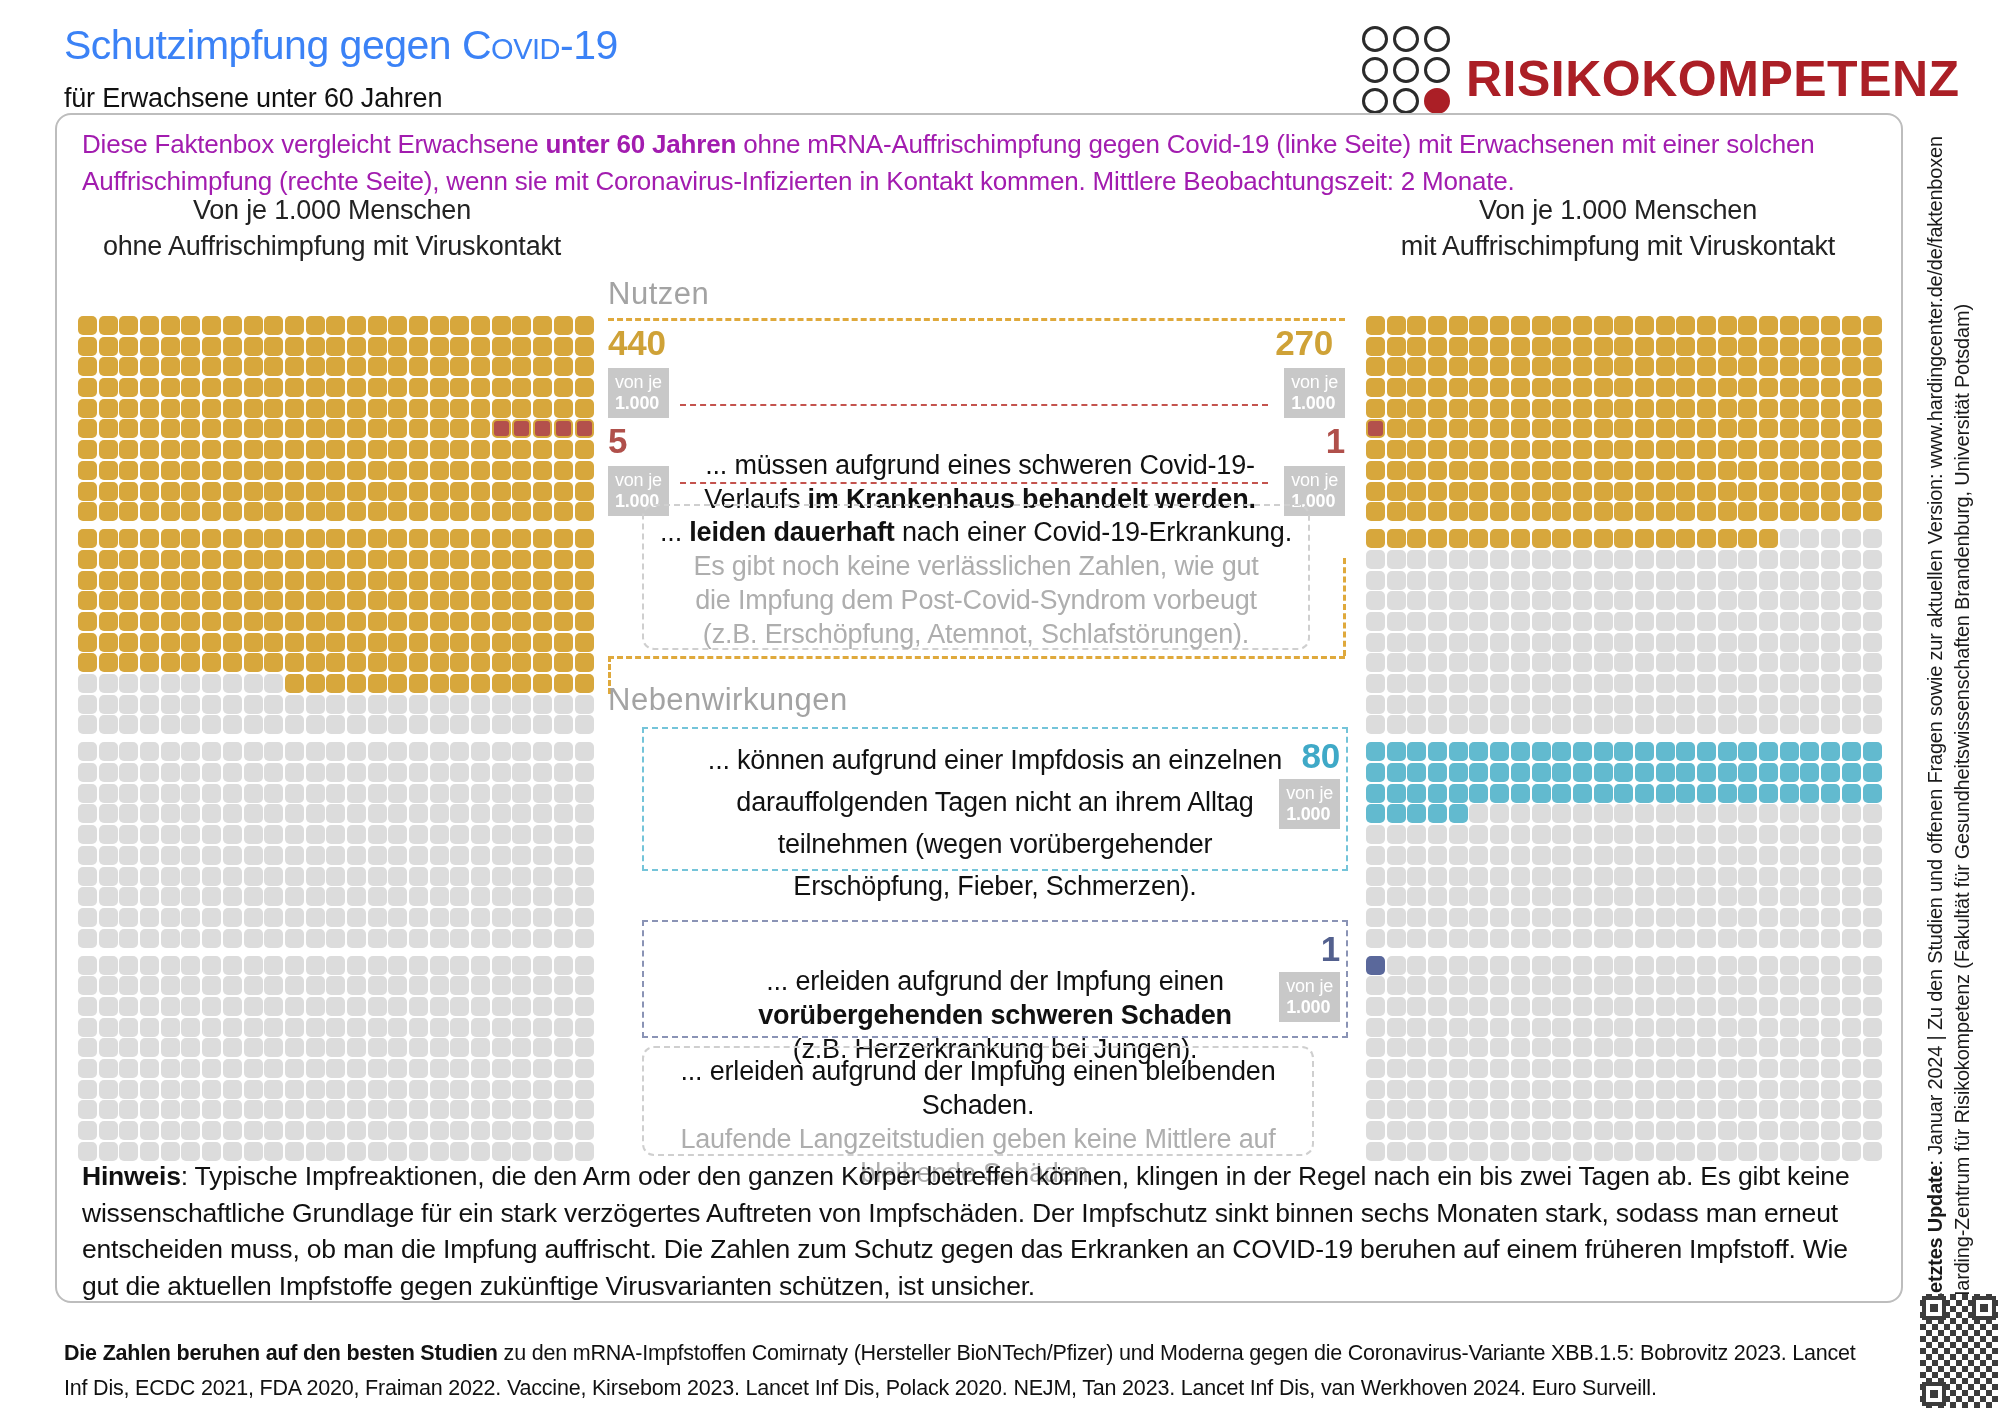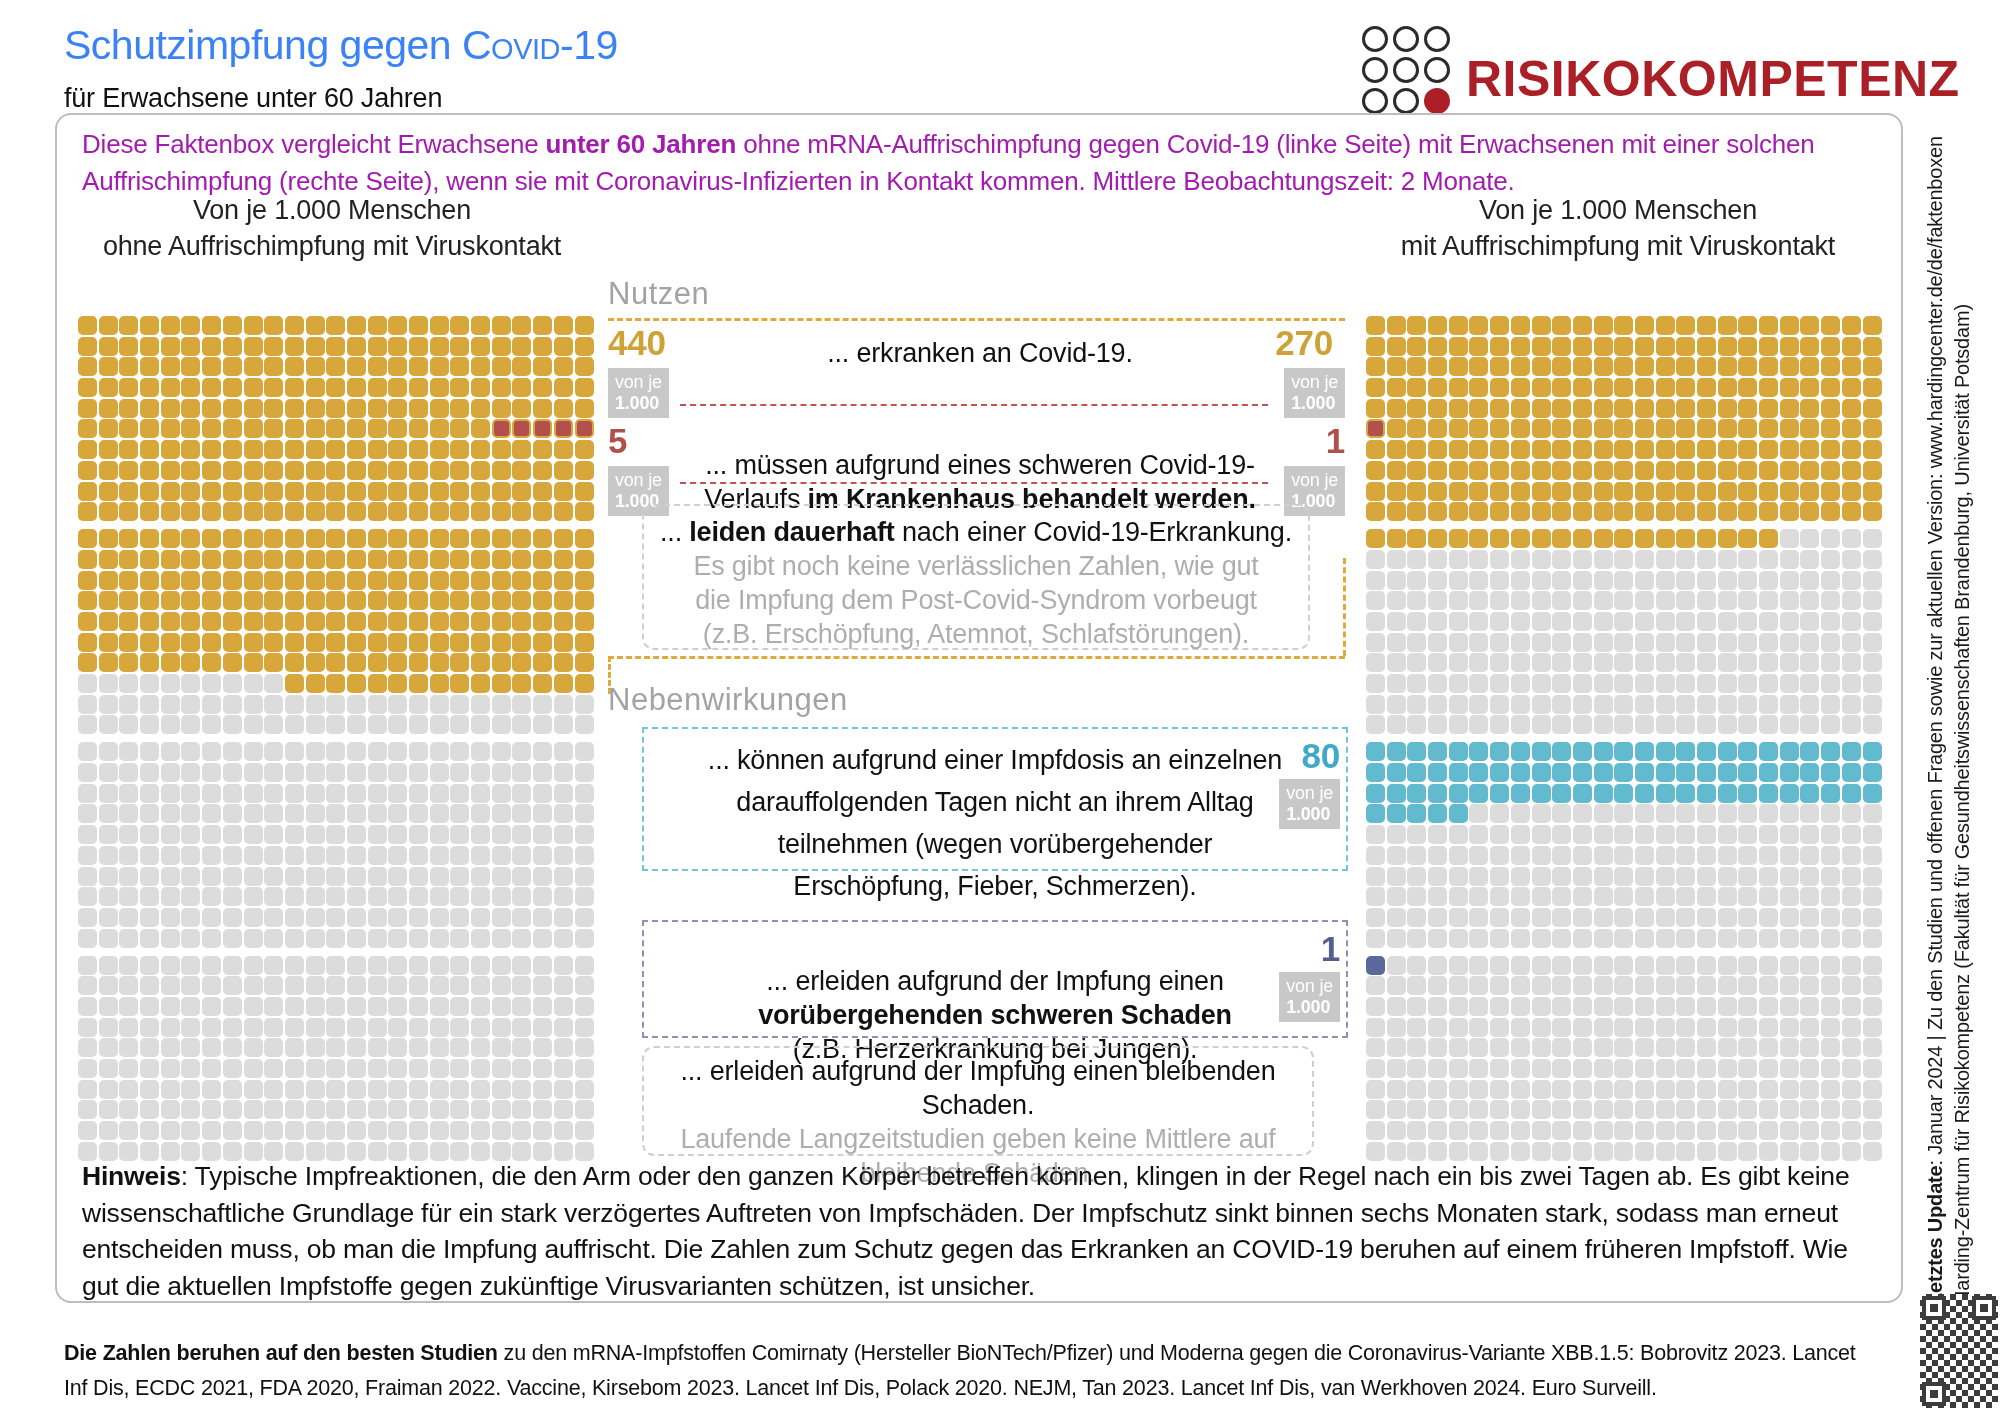--- a/index.html
+++ b/index.html
@@ -2140,21 +2140,20 @@
   <div class="abs hline" style="left:608px;top:318px;width:737px"></div>
 
   <div class="abs bignum num-gold" style="left:608px;top:324px">440</div>
   <div class="abs" style="left:608px;top:368px">
     <div class="badge"><span>von je</span><b>1.000</b></div>
   </div>
   <div class="abs bignum num-gold r" style="left:1148px;top:324px;width:185px">270</div>
   <div class="abs r" style="left:1160px;top:368px;width:185px">
     <div class="badge"><span>von je</span><b>1.000</b></div>
   </div>
-  <div class="abs midtext" style="left:680px;top:336px;width:600px">... erkranken an Covid-19.</div>
 
   <div class="abs hline-red" style="left:680px;top:404px;width:588px"></div>
 
   <div class="abs bignum num-red" style="left:608px;top:422px">5</div>
   <div class="abs" style="left:608px;top:466px">
     <div class="badge"><span>von je</span><b>1.000</b></div>
   </div>
   <div class="abs bignum num-red r" style="left:1160px;top:422px;width:185px">1</div>
   <div class="abs r" style="left:1160px;top:466px;width:185px">
     <div class="badge"><span>von je</span><b>1.000</b></div>

